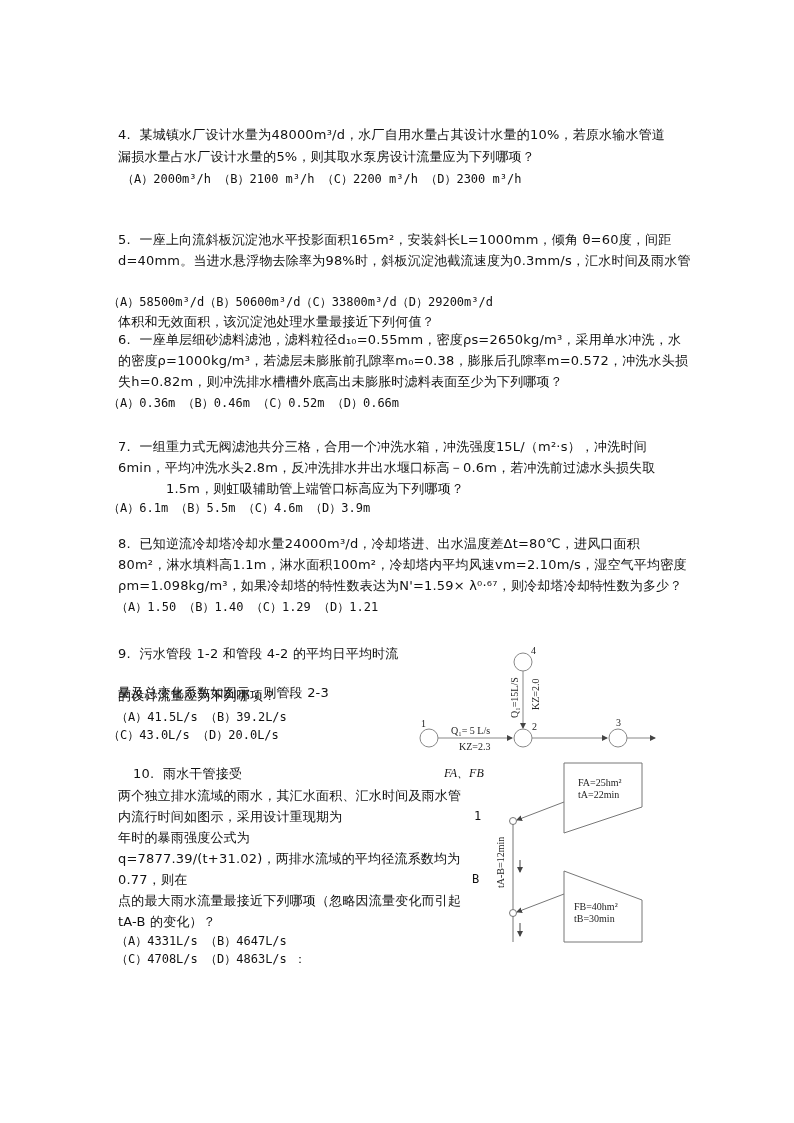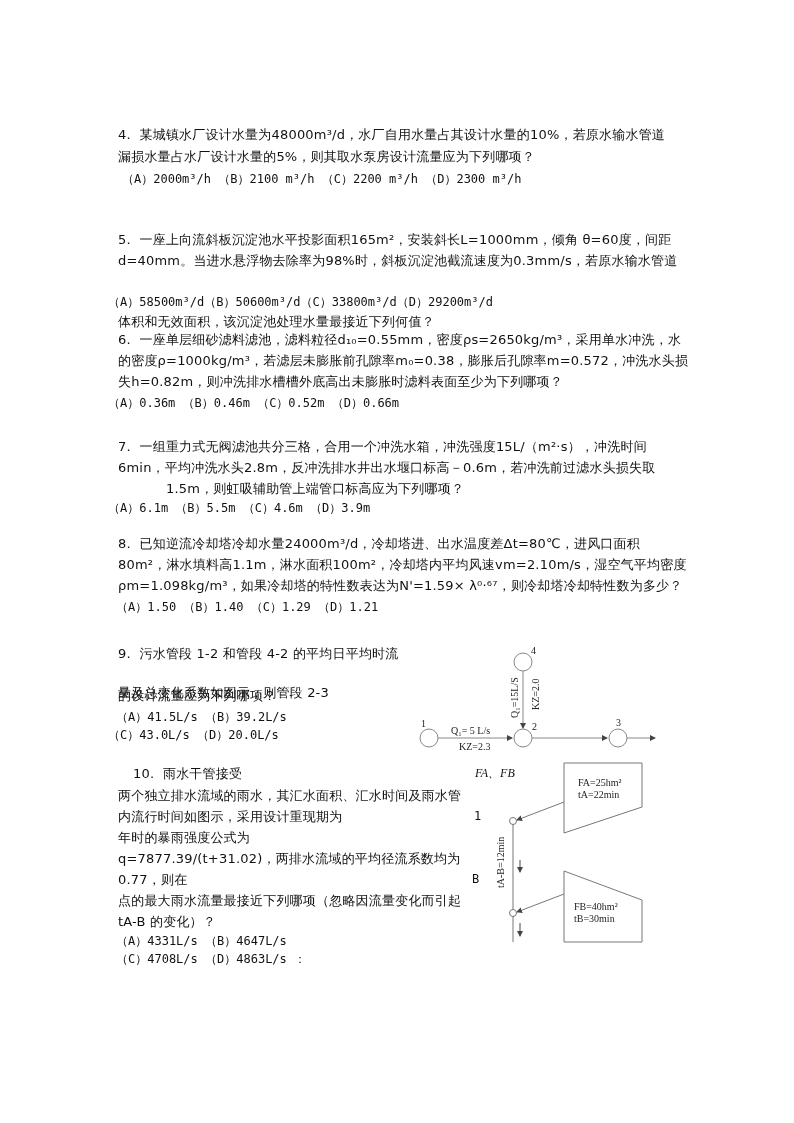--- a/index.html
+++ b/index.html
@@ -3,38 +3,38 @@
 <meta charset="utf-8">
 <style>
   html, body { margin:0; padding:0; background:#ffffff; }
   body { width:794px; height:1123px; position:relative; overflow:hidden;
          font-family: "DejaVu Sans", "Liberation Sans", sans-serif; color:#111; }
   .line { position:absolute; font-size:13px; line-height:18px; white-space:nowrap; letter-spacing:0.2px; }
   .opt  { position:absolute; font-size:12px; line-height:16px; white-space:nowrap;
           font-family:"DejaVu Sans Mono","Liberation Mono",monospace;text-align:center; }
   .svgwrap { position:absolute; }
   .diag-text { font-family:"Liberation Serif","DejaVu Serif",serif; font-size:10px; fill:#222; }
-  .lbl { position:absolute; font-size:12px; font-family:"Liberation Serif",serif; font-style:italic;margin-left:31px; }
+  .lbl { position:absolute; font-size:12px; font-family:"Liberation Serif",serif; font-style:italic; }
 </style>
 </head>
 <body>
 
 <div>
   <div class="line" style="left:118px;top:126px;">
     <span>4.</span>&nbsp;&nbsp;<span>某城镇水厂设计水量为48000m³/d，水厂自用水量占其设计水量的10%，若原水输水管道</span>
   </div>
   <div class="line" style="left:118px;top:148px;">漏损水量占水厂设计水量的5%，则其取水泵房设计流量应为下列哪项？</div>
   <div class="opt" style="left:122px;top:171px;">（A）2000m³/h （B）2100 m³/h （C）2200 m³/h （D）2300 m³/h</div>
 </div>
 
 <div>
   <div class="line" style="left:118px;top:231px;">
     <span>5.</span>&nbsp;&nbsp;<span>一座上向流斜板沉淀池水平投影面积165m²，安装斜长L=1000mm，倾角 θ=60度，间距</span>
   </div>
-  <div class="line" style="left:118px;top:252px;">d=40mm。当进水悬浮物去除率为98%时，斜板沉淀池截流速度为0.3mm/s，若原水输水管道</div>
+  <div class="line" style="left:118px;top:252px;">d=40mm。当进水悬浮物去除率为98%时，斜板沉淀池截流速度为0.3mm/s，汇水时间及雨水管</div>
   <div class="line" style="left:118px;top:273px;margin-top:40px;">体积和无效面积，该沉淀池处理水量最接近下列何值？</div>
   <div class="opt" style="left:108px;top:294px;">（A）58500m³/d（B）50600m³/d（C）33800m³/d（D）29200m³/d</div>
 </div>
 
 <div>
   <div class="line" style="left:118px;top:331px;">
     <span>6.</span>&nbsp;&nbsp;<span>一座单层细砂滤料滤池，滤料粒径d₁₀=0.55mm，密度ρs=2650kg/m³，采用单水冲洗，水</span>
   </div>
   <div class="line" style="left:118px;top:352px;">的密度ρ=1000kg/m³，若滤层未膨胀前孔隙率m₀=0.38，膨胀后孔隙率m=0.572，冲洗水头损</div>
   <div class="line" style="left:118px;top:373px;">失h=0.82m，则冲洗排水槽槽外底高出未膨胀时滤料表面至少为下列哪项？</div>

